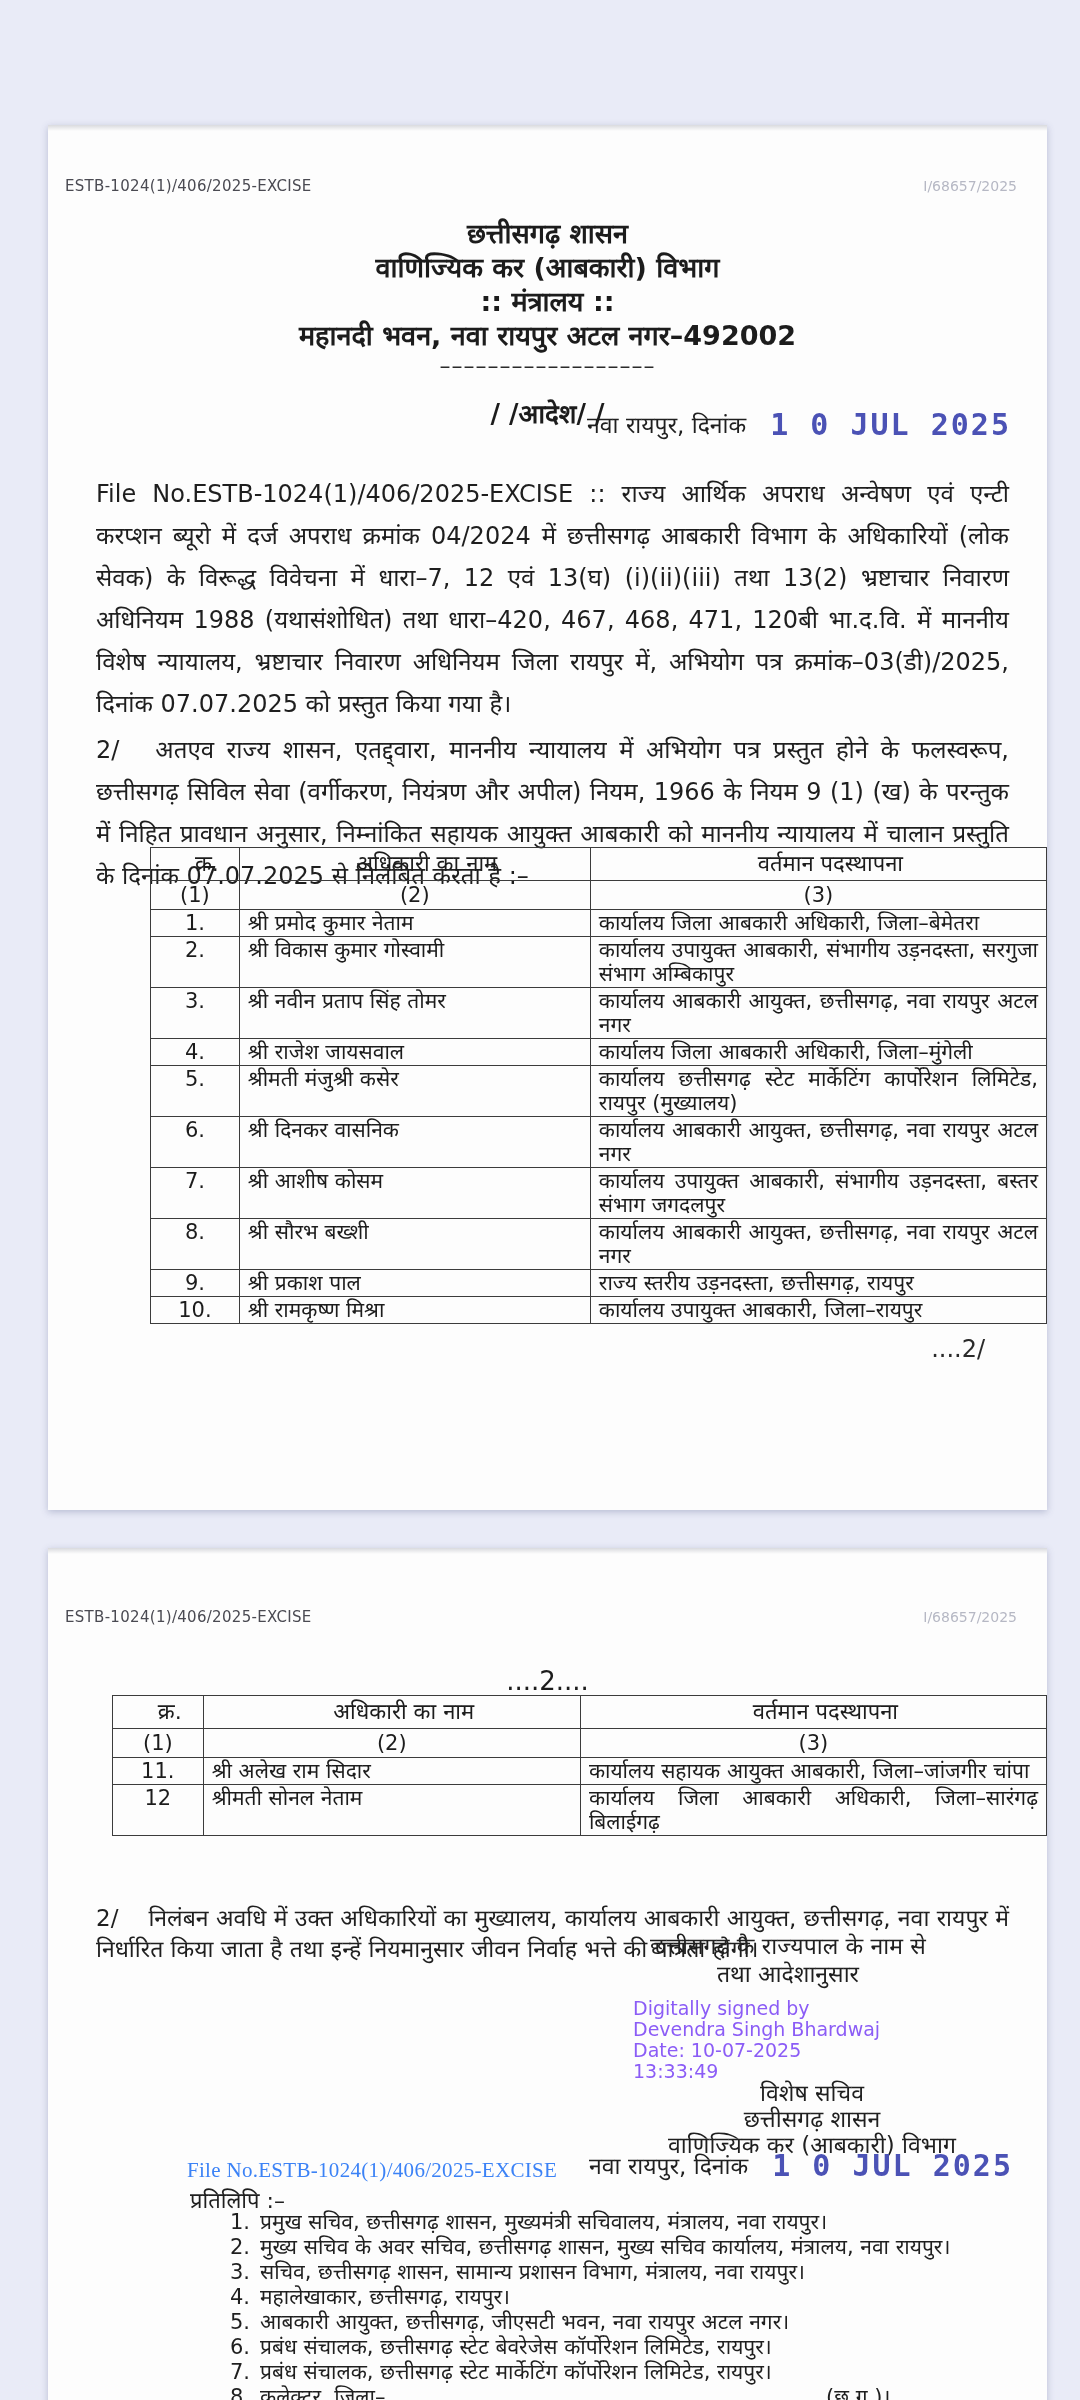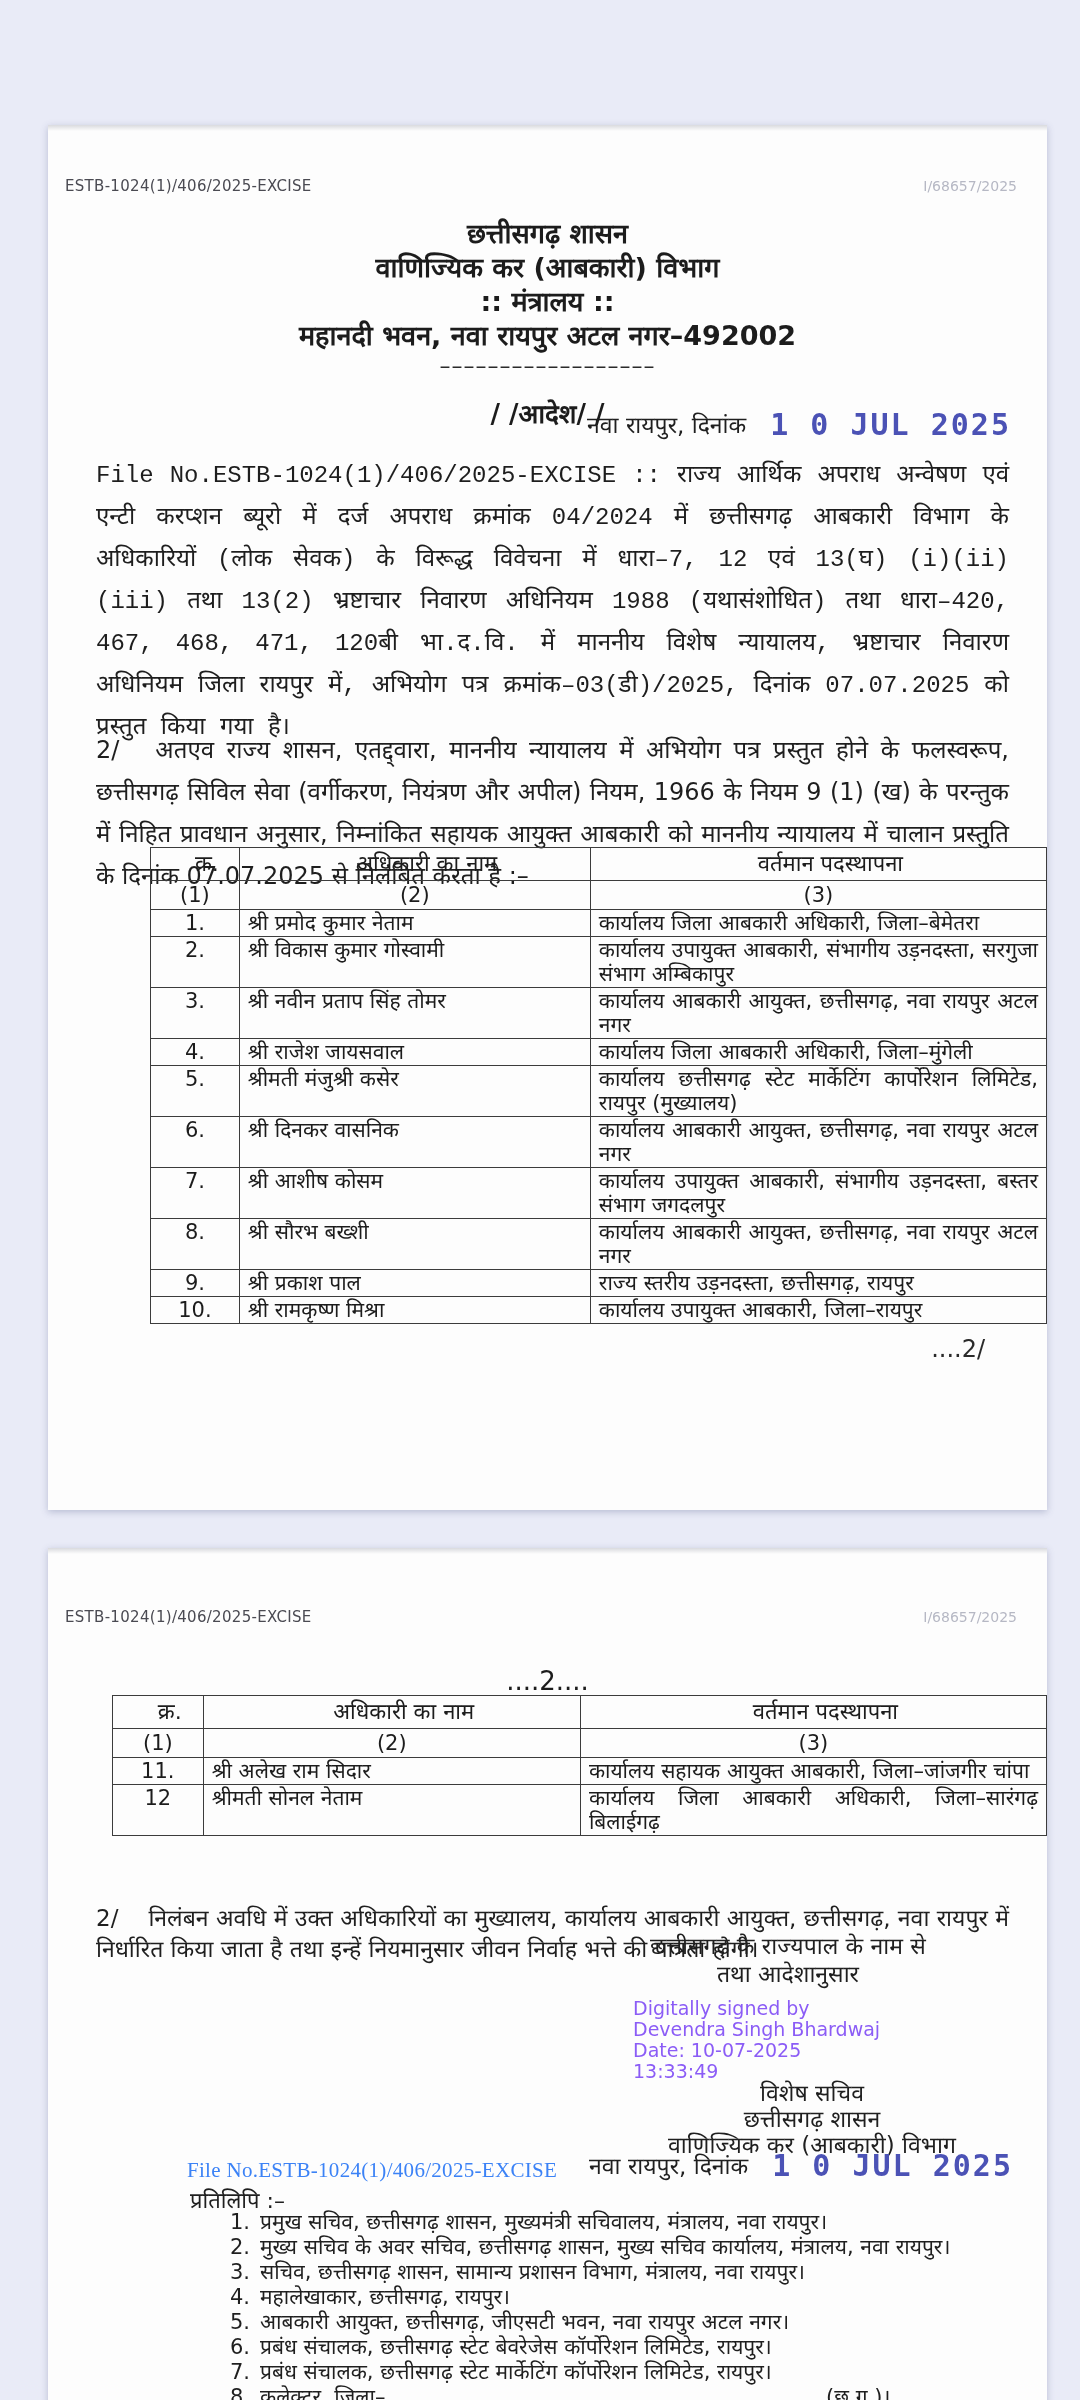--- a/index.html
+++ b/index.html
@@ -34,21 +34,21 @@
 
   .dateline{position:absolute;right:36px;white-space:nowrap;font-size:23px;}
   .page-1 .dateline{top:282px;}
   .stamp{
     font-family:"DejaVu Sans Mono",monospace;
     font-weight:700;font-size:30px;letter-spacing:2px;
     color:#4b52b5;margin-left:24px;vertical-align:-2px;
   }
 
   .para{position:absolute;left:48px;right:38px;text-align:justify;font-size:24px;line-height:42px;color:#1e1e1e;}
-  .para-1{top:306px;font-family:Liberation Mono, monospace;}
+  .para-1{top:324px;}
   .para-2{top:580px;}
   .pnum{margin-right:36px;}
 
   table.doc-table{border-collapse:collapse;font-size:21px;color:#1c1c1c;}
   .doc-table td,.doc-table th{border:1.6px solid #3c3c3c;padding:1px 8px;vertical-align:top;line-height:24px;}
   .doc-table th{font-weight:400;text-align:center;font-size:22px;line-height:30px;padding-left:32px;}
   .c-sno{text-align:center;}
   .c-post{text-align:justify;}
   .colnum td{text-align:center;line-height:26px;}
   .table-1{position:absolute;top:722px;left:102px;}

